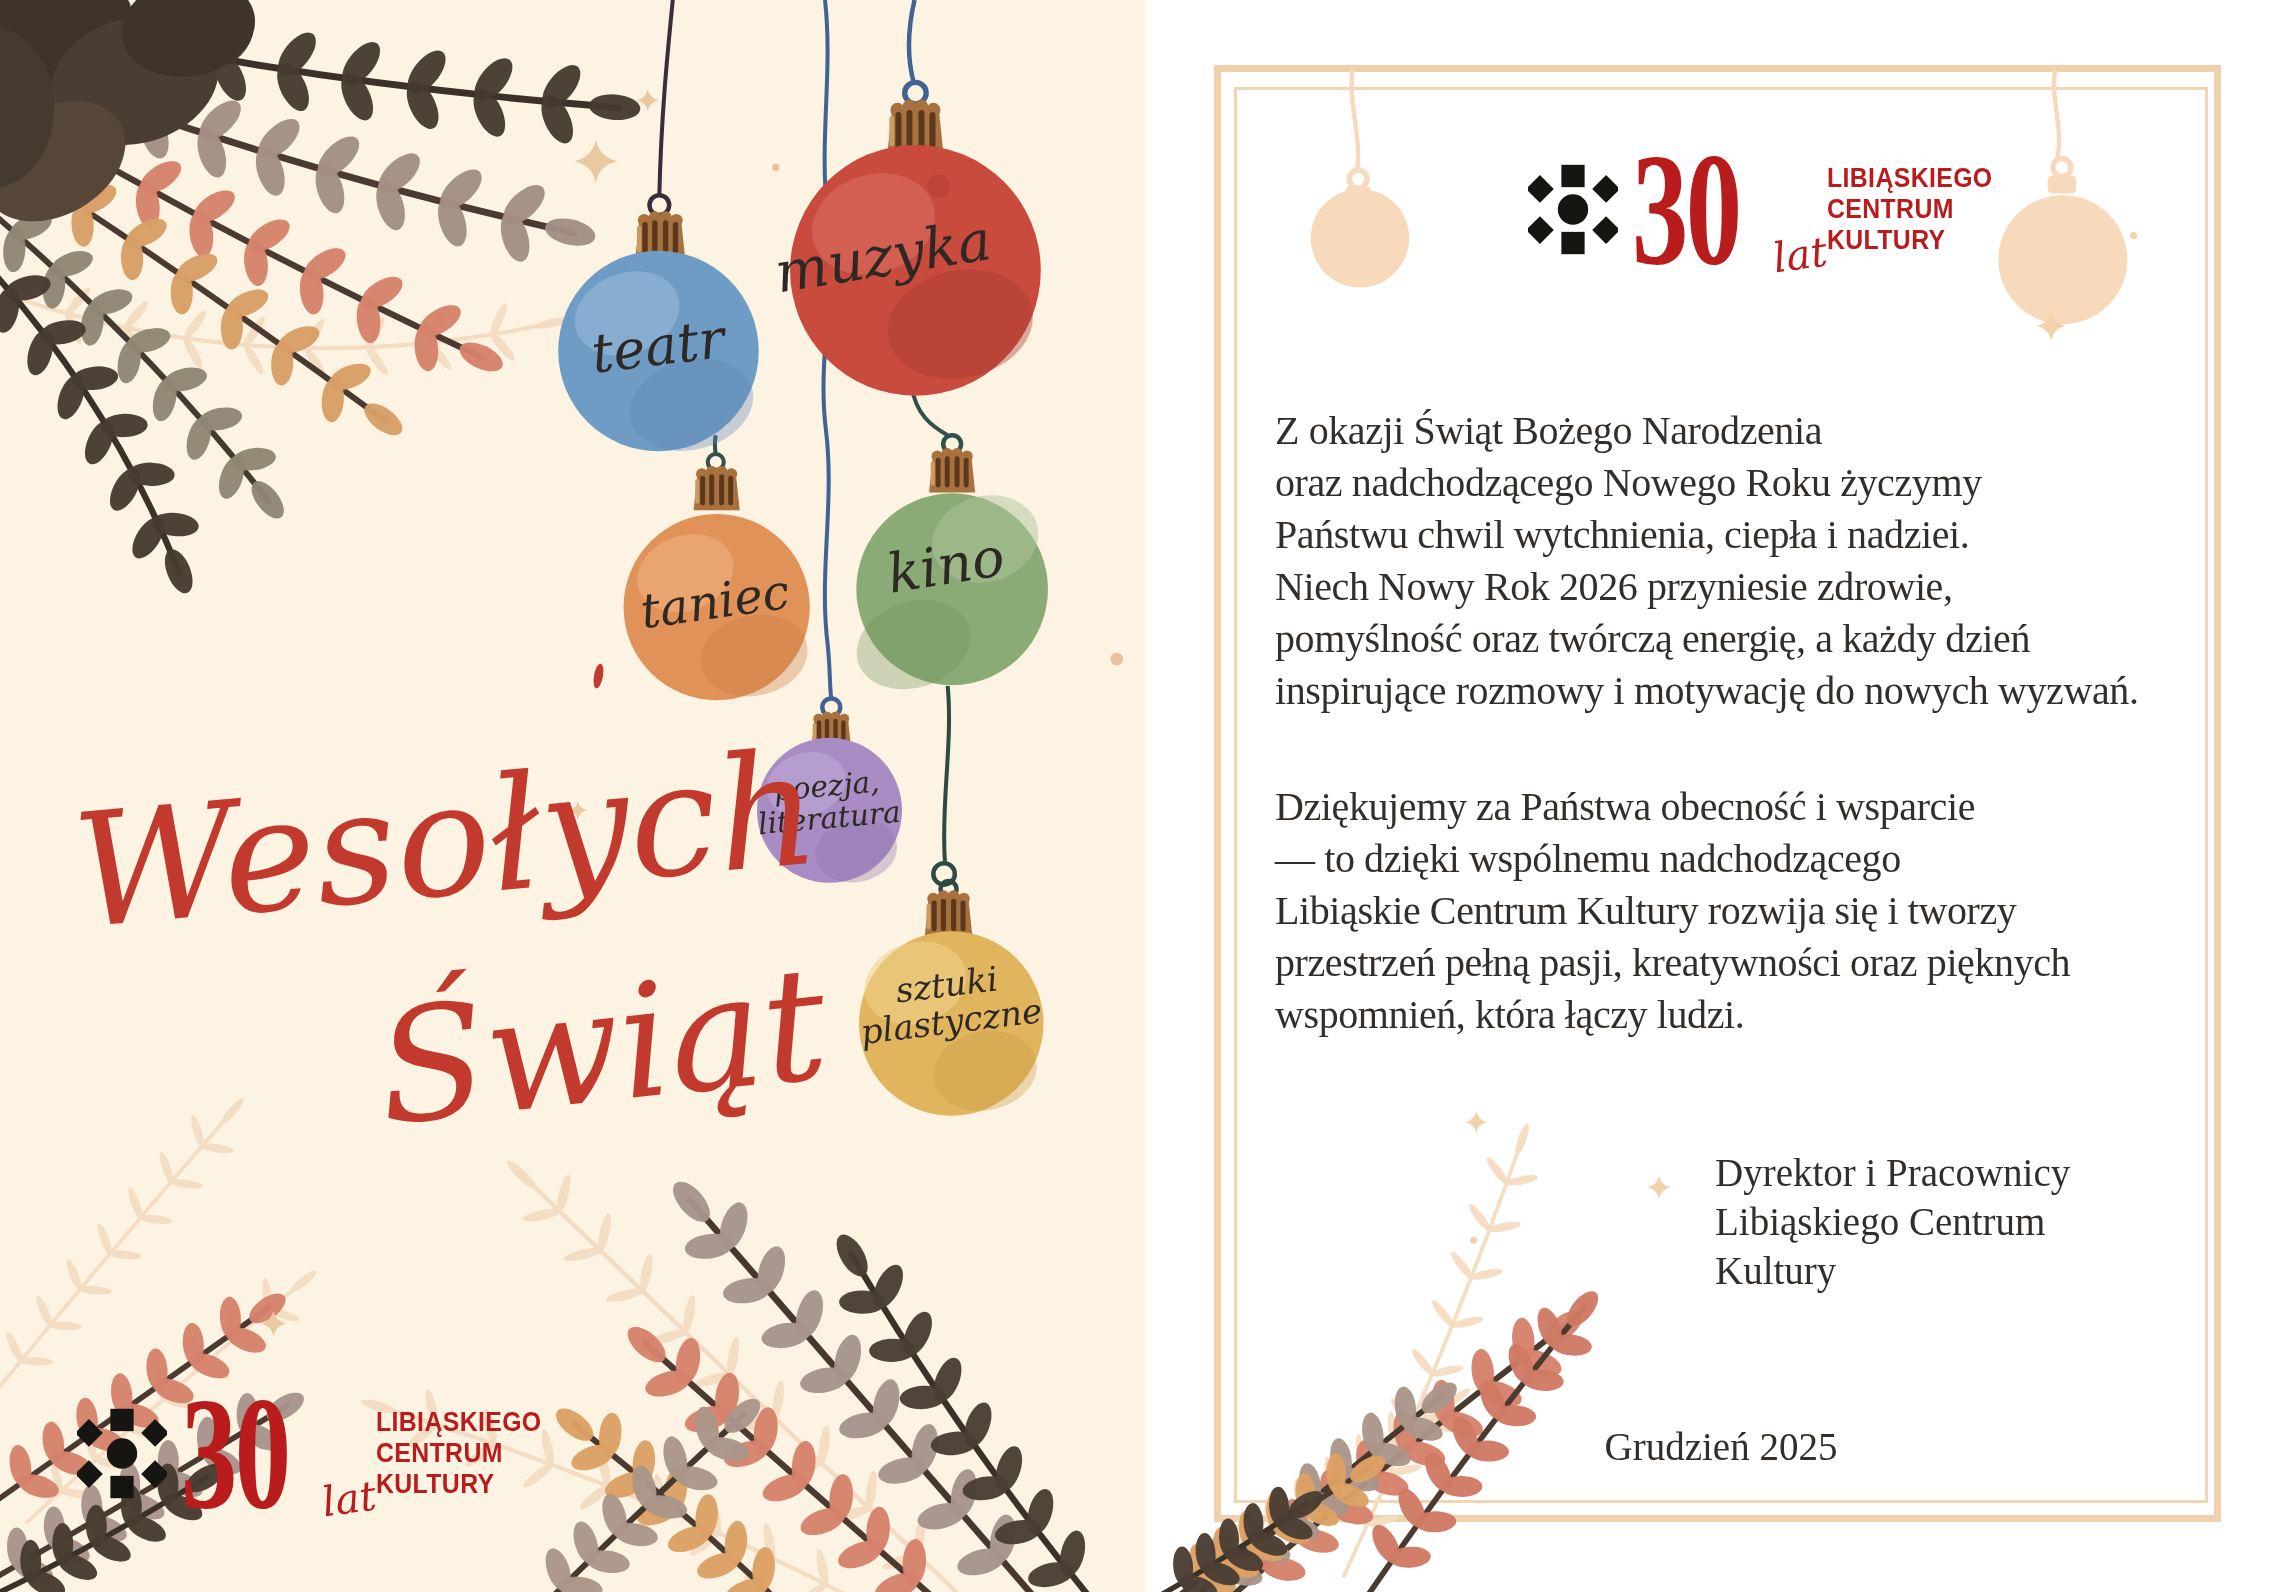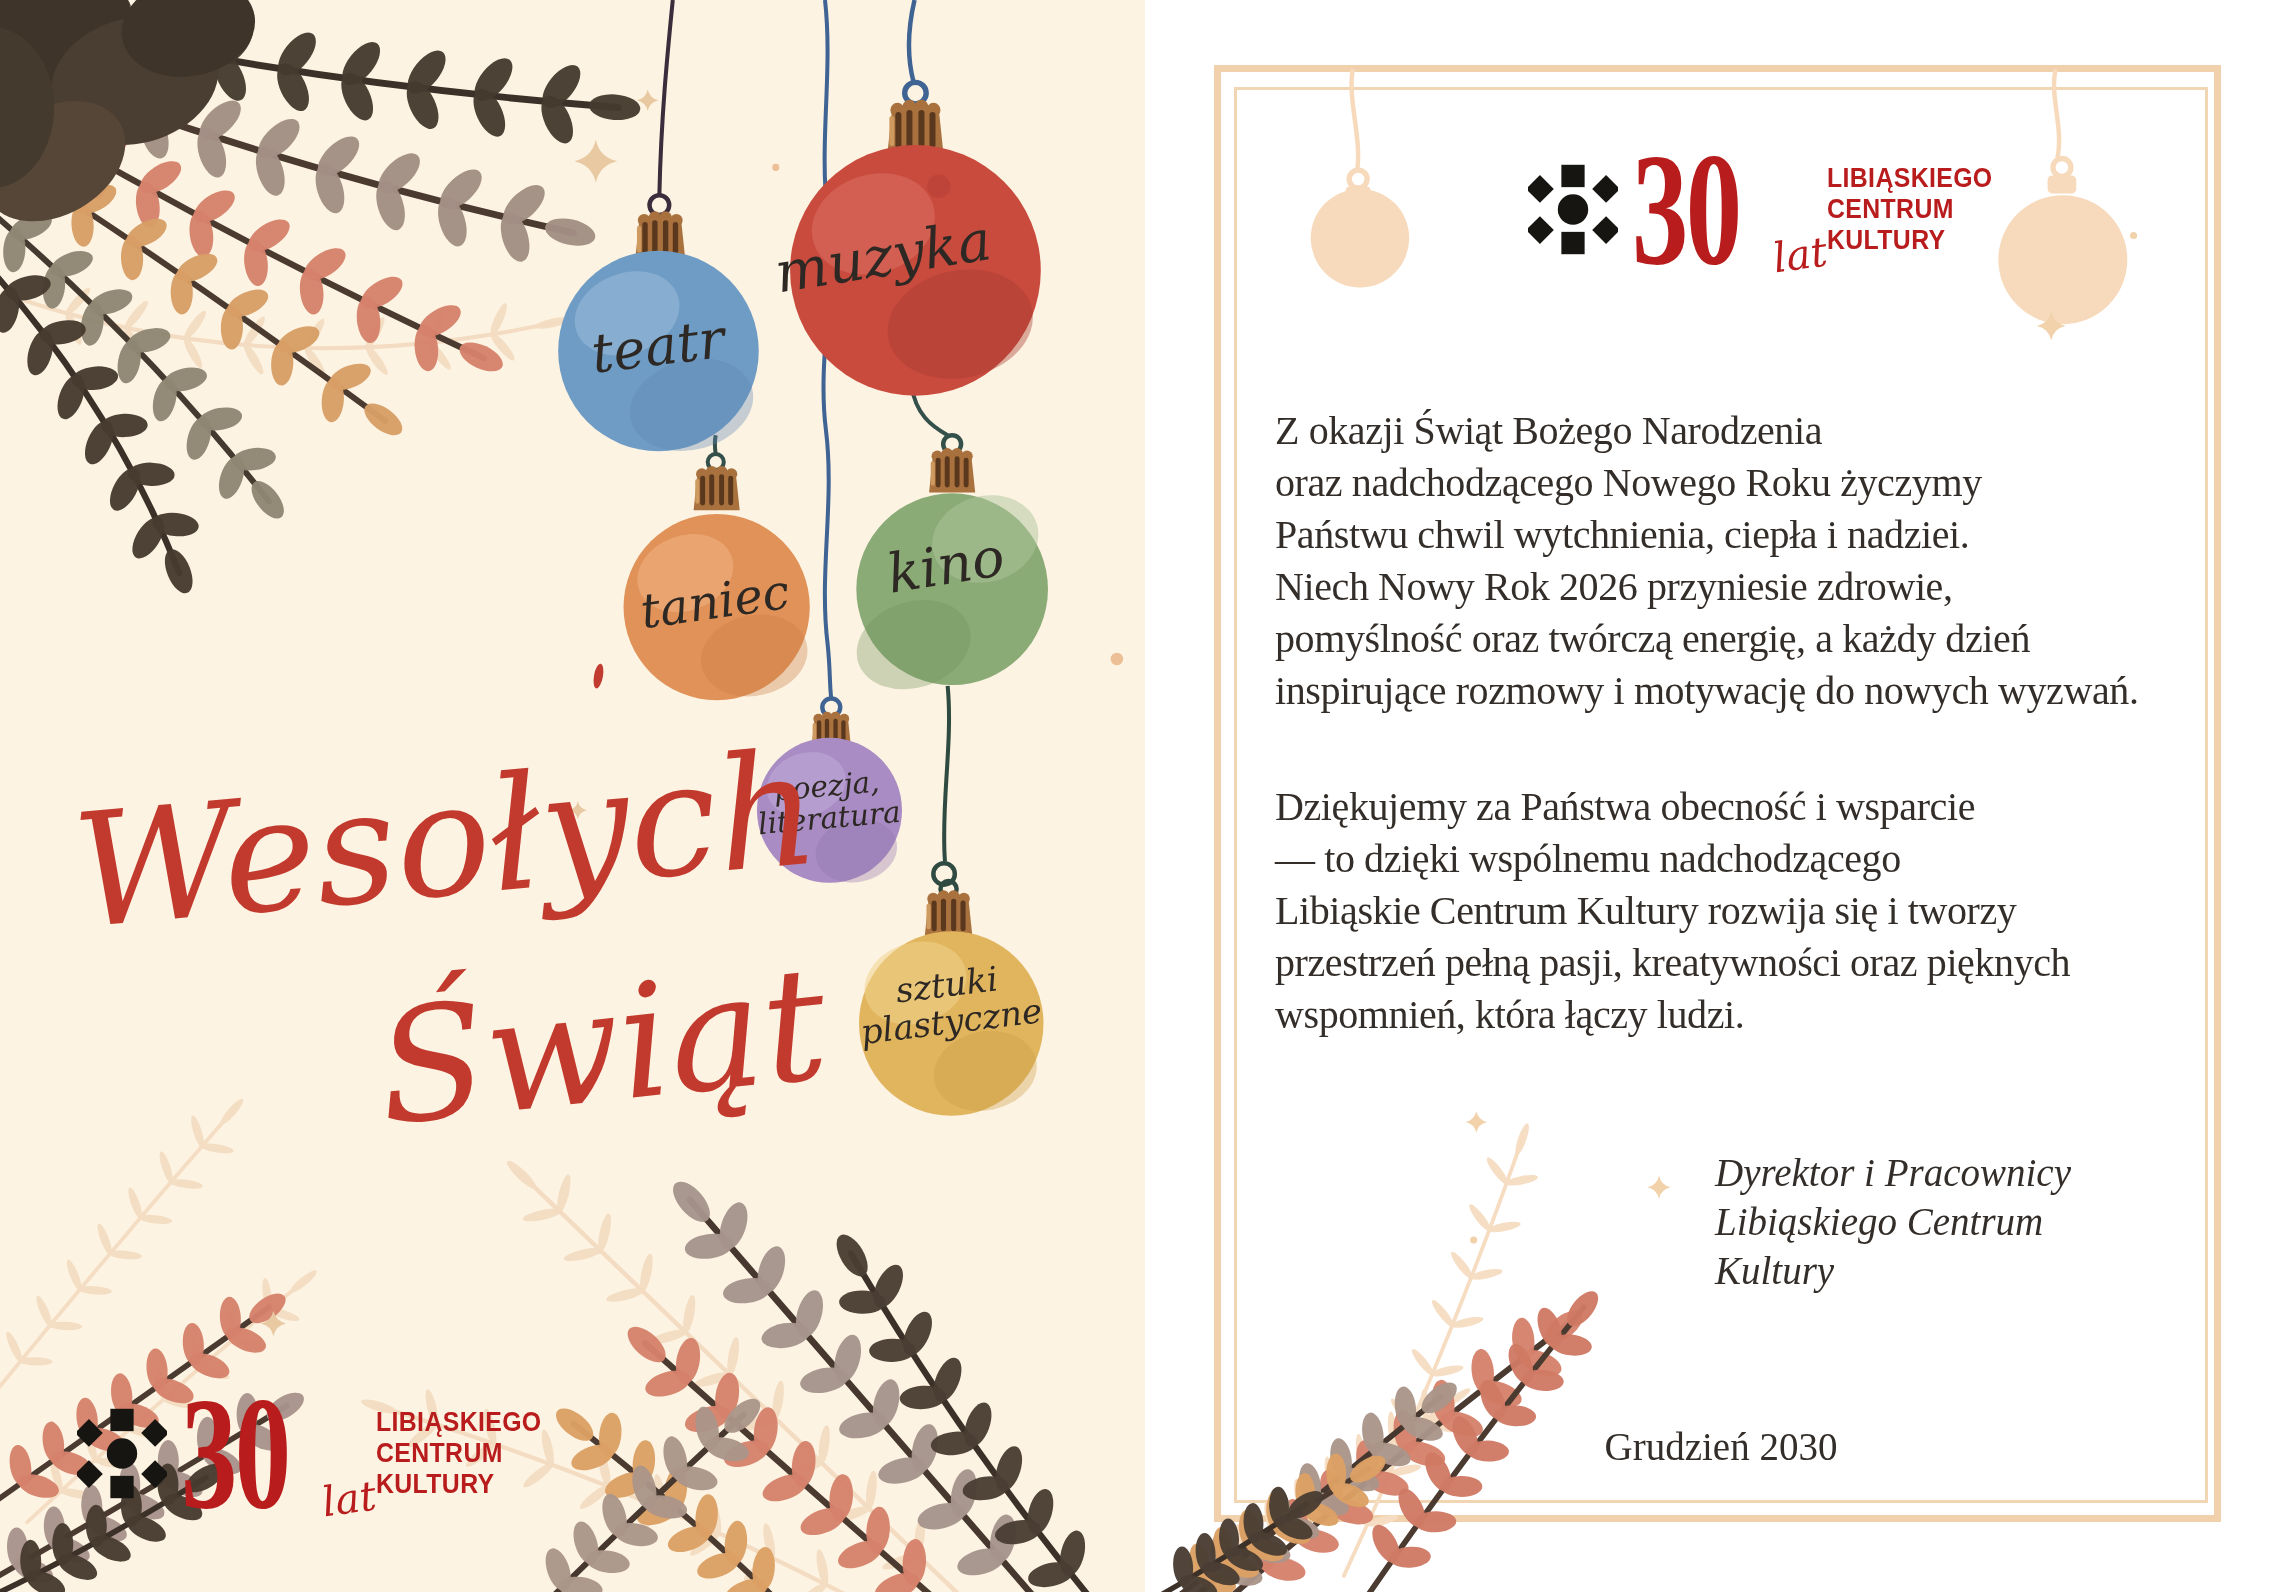--- a/index.html
+++ b/index.html
@@ -25,21 +25,21 @@
   .y30{display:inline-block;font-family:"Liberation Serif",serif;font-weight:700;font-size:161px;line-height:107px;
        transform:scaleX(0.70);transform-origin:left center;letter-spacing:-3.6px;}
   .ylat{position:absolute;right:-41px;bottom:-10.7px;font-family:"DejaVu Serif",serif;font-style:italic;
         font-size:41px;transform:rotate(-8deg);}
   .lname{font-family:"Liberation Sans",sans-serif;font-weight:700;font-size:27px;line-height:31px;
          letter-spacing:0.4px;transform:scaleX(0.92);transform-origin:left center;margin-left:27px;}
   
   .msg{position:absolute;z-index:4;font-family:"Liberation Serif",serif;color:#332e29;font-size:40px;
        line-height:52px;letter-spacing:-0.4px;white-space:pre-line;margin-left:10px;}
   .sig{position:absolute;z-index:4;font-family:"Liberation Serif",serif;color:#332e29;font-size:39px;
-       line-height:49px;white-space:pre-line;font-style:italic;}
+       line-height:49px;white-space:pre-line;}
   .date{position:absolute;z-index:4;font-family:"Liberation Serif",serif;color:#332e29;font-size:39px;
         text-align:center;}
 </style>
 </head>
 <body>
 
 <div id="card">
 
   <section id="left-panel">
 
@@ -645,16 +645,16 @@
 Niech Nowy Rok 2026 przyniesie zdrowie,
 pomyślność oraz twórczą energię, a każdy dzień
 inspirujące rozmowy i motywację do nowych wyzwań.</div>
     <div class="msg" style="left:120px;top:781px;width:949px;">Dziękujemy za Państwa obecność i wsparcie
 — to dzięki wspólnemu nadchodzącego
 Libiąskie Centrum Kultury rozwija się i tworzy
 przestrzeń pełną pasji, kreatywności oraz pięknych
 wspomnień, która łączy ludzi.</div>
     <div class="sig" style="left:570px;top:1148px;width:394px;">Dyrektor i Pracownicy
 Libiąskiego Centrum Kultury</div>
-    <div class="date" style="left:115px;top:1424px;width:922px;">Grudzień 2030</div>
+    <div class="date" style="left:115px;top:1424px;width:922px;">Grudzień 2025</div>
   </section>
 </div>
 
 
 </body></html>

